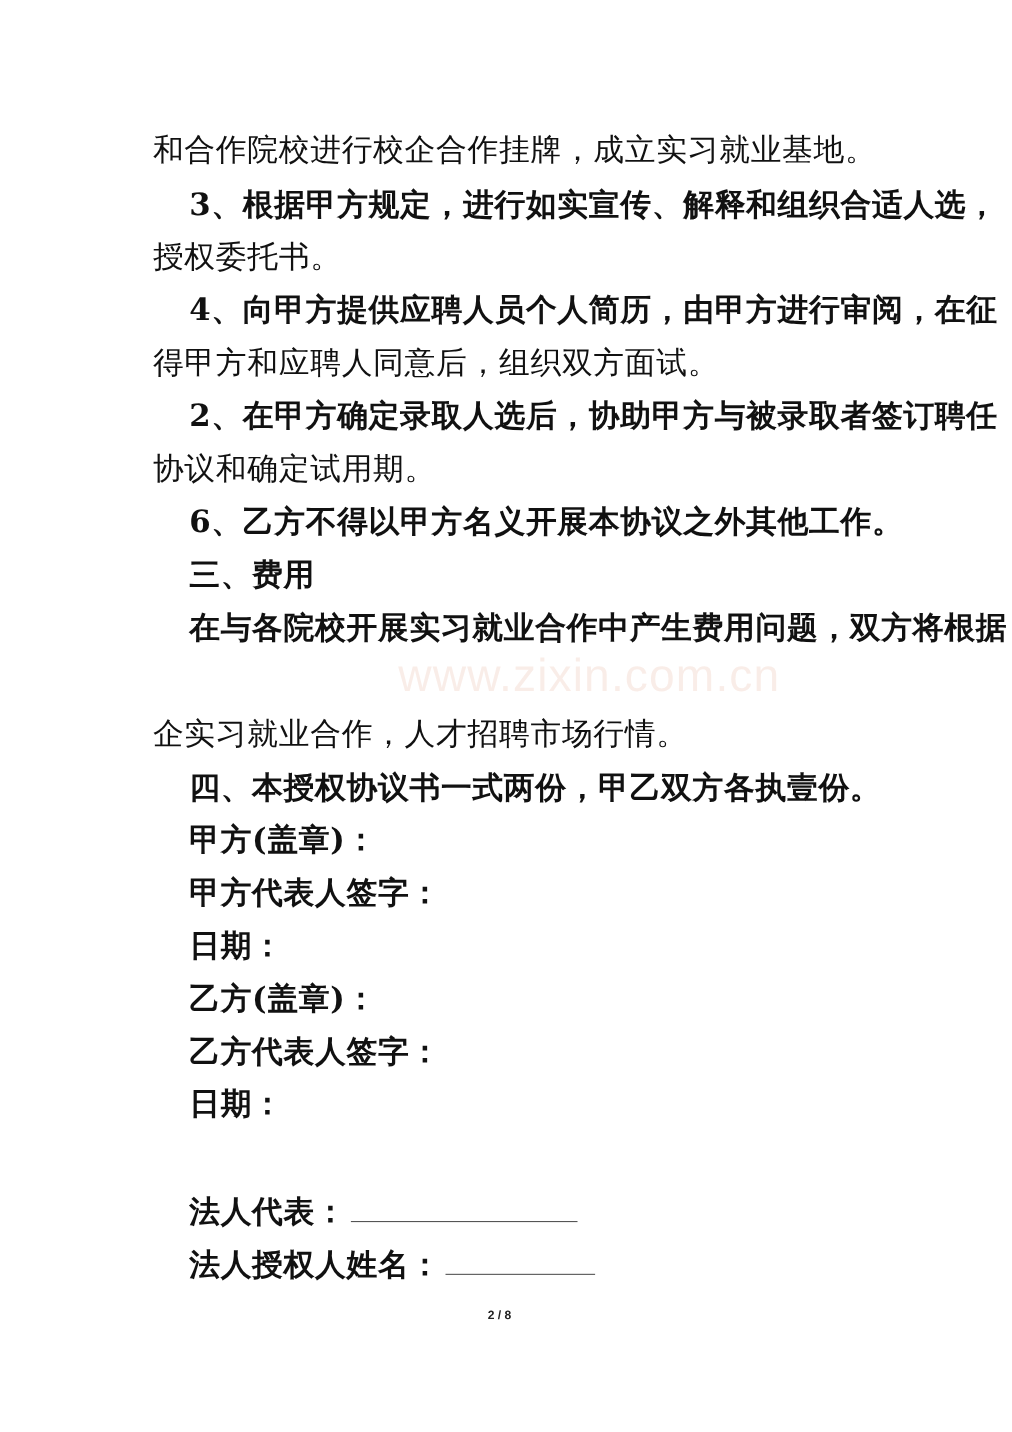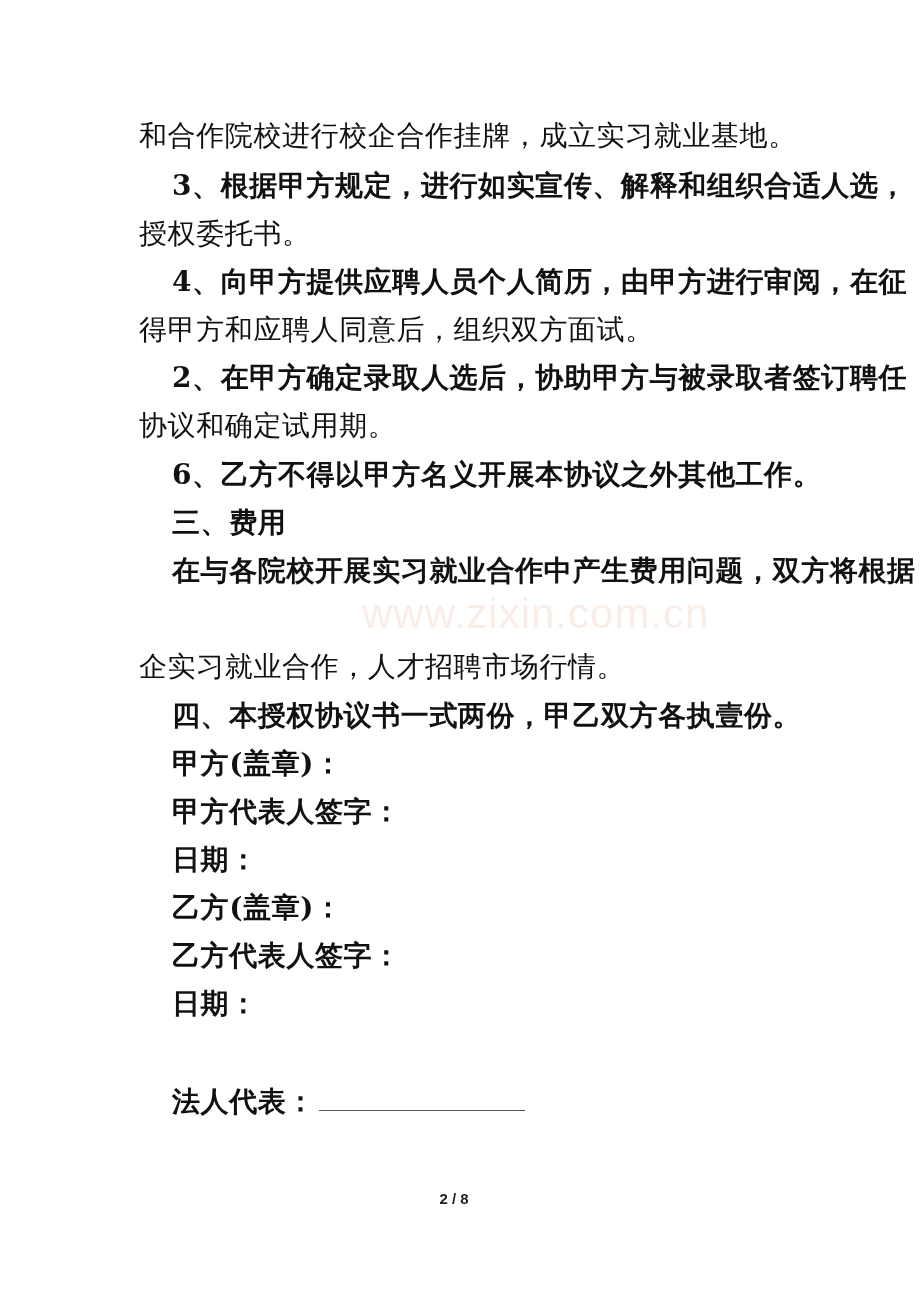--- a/index.html
+++ b/index.html
@@ -5,21 +5,21 @@
     html, body { margin: 0; padding: 0; background: #ffffff; }
     body { width: 920px; height: 1302px; position: relative; overflow: hidden;
            font-family: "DejaVu Serif", "Liberation Serif", serif; color: #111; }
     .page { position: absolute; left: 0; top: 0; width: 920px; height: 1302px; }
     .line { position: absolute; left: 139px; font-size: 28px; line-height: 28px; white-space: nowrap; letter-spacing: 0.6px; }
     .indent { left: 172px; font-weight: bold; }
     .blank { display: inline-block; border-bottom: 1px solid #555; height: 20px; vertical-align: baseline; margin-left: 4px; }
     .watermark { position: absolute; left: 362px; top: 590px; font-family: Liberation Sans, sans-serif;
                  font-size: 42px; color: #c2410c; opacity: 0.09; letter-spacing: 1px; }
     .pagenum { position: absolute; left: 0; width: 908px; top: 1190px; text-align: center;
-               font-family: "Liberation Sans", "DejaVu Sans", sans-serif; font-weight: bold; font-size: 15px; color: #222; }
+               font-family: "Liberation Sans", "DejaVu Sans", sans-serif; font-weight: bold; font-size: 11px; color: #222; }
     .gap { display: inline-block; width: 40px; }
   </style>
 </head>
 <body>
 
 <div class="page">
 
   <div class="watermark">www.zixin.com.cn</div>
 
   <div class="line" style="top:122px">和合作院校进行校企合作挂牌，成立实习就业基地。</div>
@@ -37,15 +37,18 @@
   <div class="line indent" style="top:750px">甲方(盖章)：</div>
   <div class="line indent" style="top:798px">甲方代表人签字：</div>
   <div class="line indent" style="top:846px">日期：</div>
   <div class="line indent" style="top:894px">乙方(盖章)：</div>
   <div class="line indent" style="top:942px">乙方代表人签字：</div>
   <div class="line indent" style="top:990px">日期：</div>
 
   <div class="line indent" style="top:1088px">
     <span>法人代表：</span><span class="blank" style="width:206px"></span>
   </div>
+  <div class="line indent" style="top:1136px">
+    <span>法人授权人姓名：</span><span class="blank" style="width:136px"></span>
+  </div>
 
   <div class="pagenum">2 / 8</div>
 </div>
 
 </body></html>

